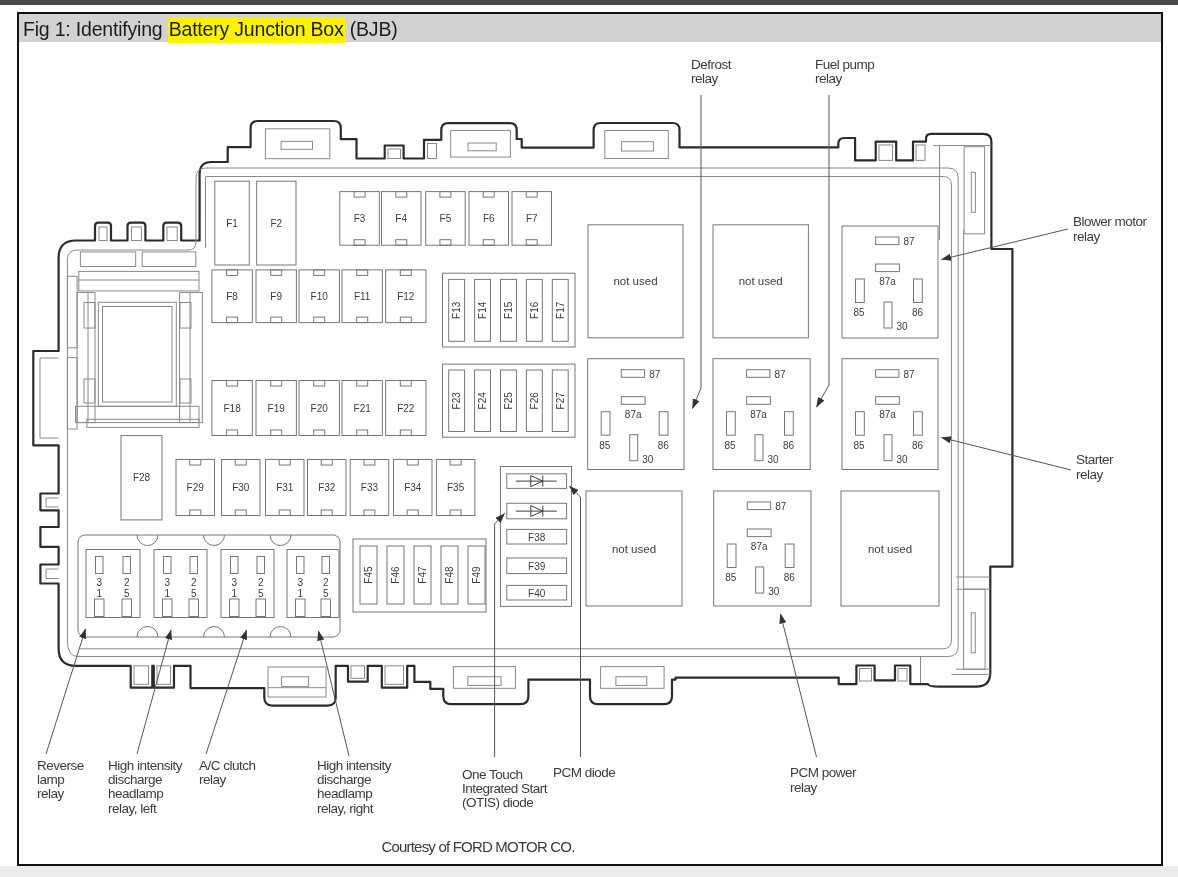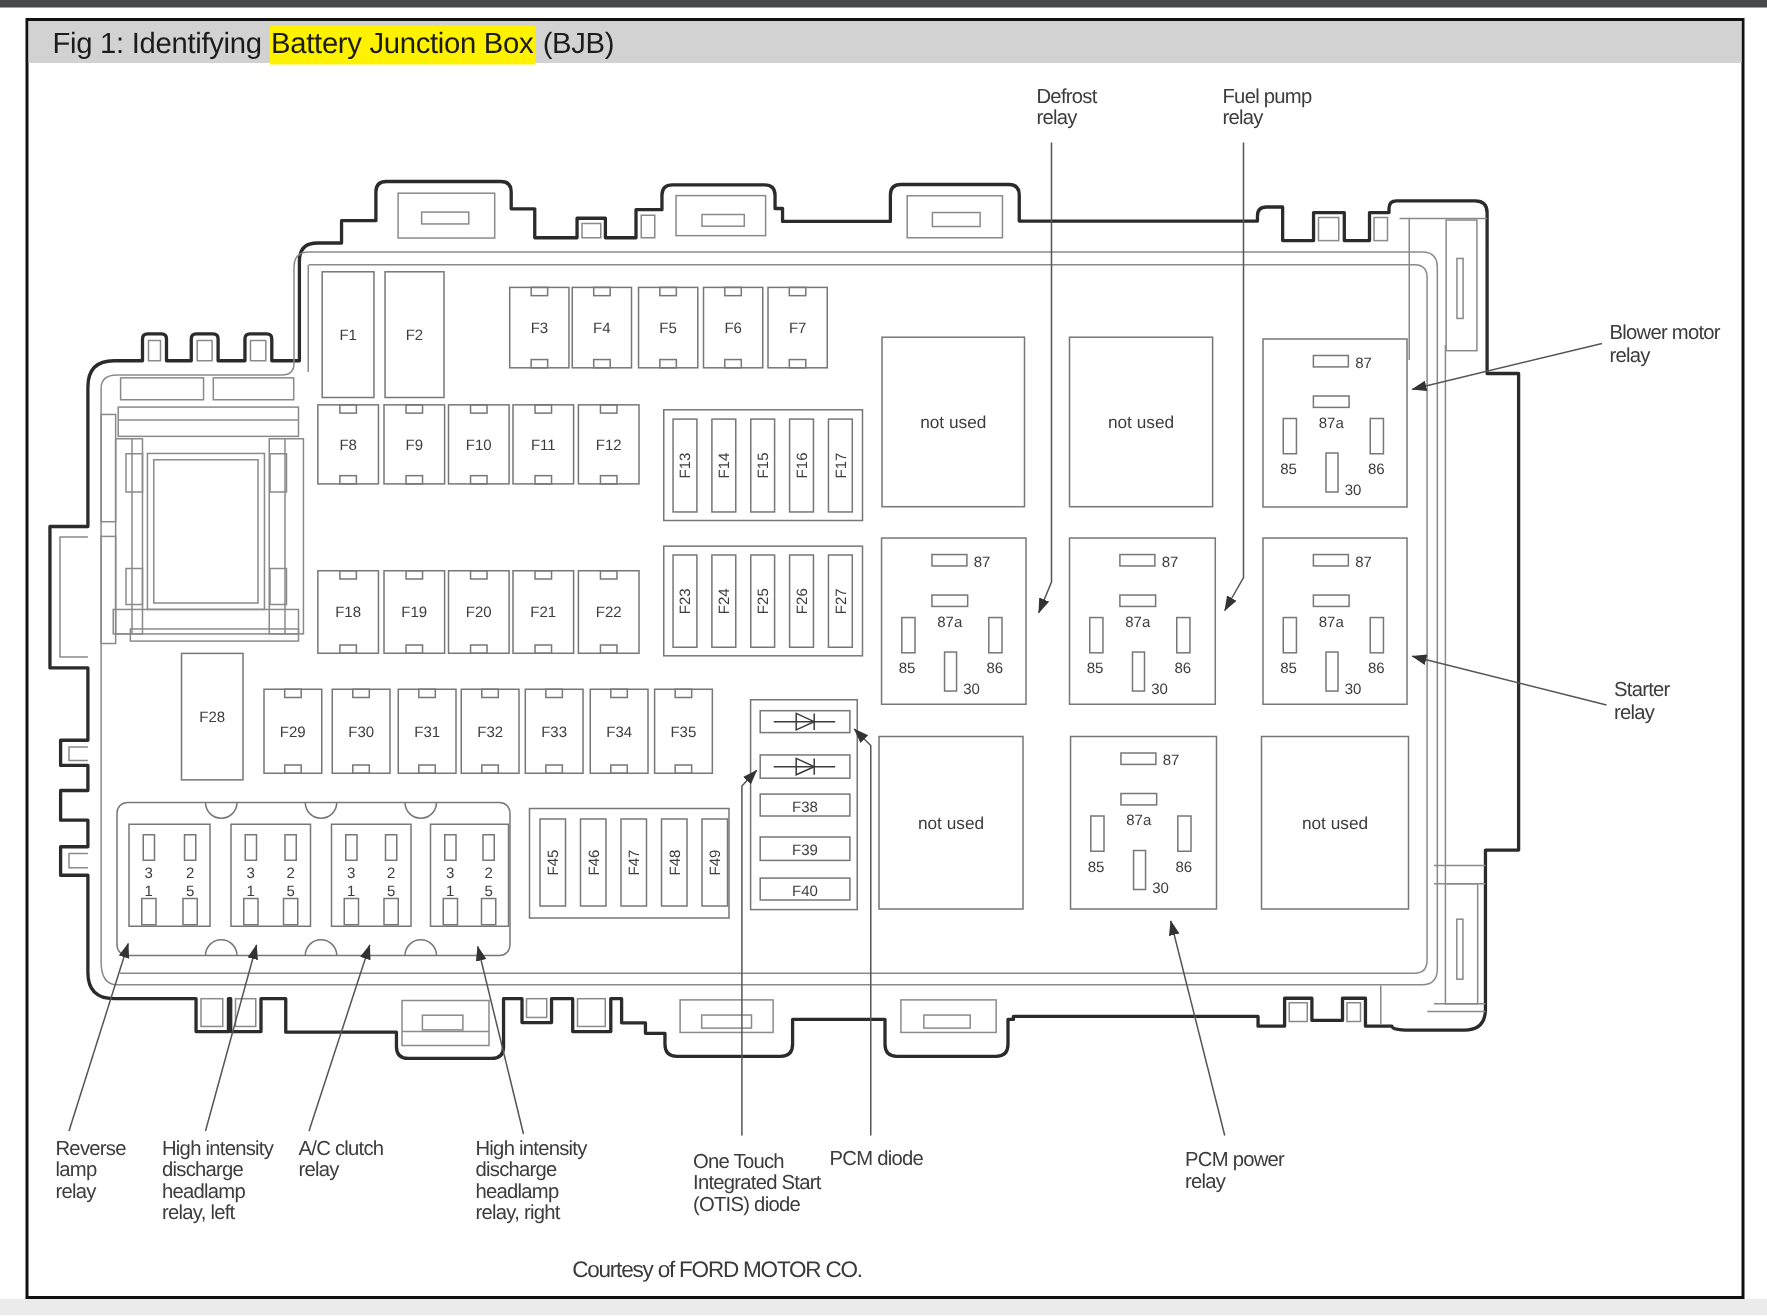--- a/index.html
+++ b/index.html
@@ -2,21 +2,21 @@
 <html><head>
 <meta charset="utf-8">
 <style>
   html,body { margin:0; padding:0; background:#fff; width:1178px; height:877px;
               font-family:"Liberation Sans", sans-serif; overflow:hidden; position:relative; }
   .topstrip { position:absolute; left:0; top:0; width:1178px; height:5px; background:#48494b; }
   .frame { position:absolute; left:17px; top:12px; width:1146px; height:854px;
             border:2px solid #111; background:#fff; box-sizing:border-box; }
   .titlebar { position:absolute; left:19px; top:14px; width:1142px; height:28px;
                background:#d2d2d2; font-size:19.5px; letter-spacing:-0.2px; color:#1c1c1c;
-               line-height:31px; padding-left:16px; box-sizing:border-box; white-space:nowrap; }
+               line-height:31px; padding-left:4px; box-sizing:border-box; white-space:nowrap; }
   .hl { background:#fff200; padding:1px 1px 3px; letter-spacing:-0.2px; }
   .bottomstrip { position:absolute; left:0; top:866px; width:1178px; height:11px; background:#ebebeb; }
   .courtesy { position:absolute; left:17px; top:838px; width:922px; text-align:center;
                font-size:15px; letter-spacing:-0.8px; color:#3a3a3a; }
   svg text { font-family:"Liberation Sans", sans-serif; }
 </style>
 </head>
 <body>
 
 <div class="topstrip"></div>

